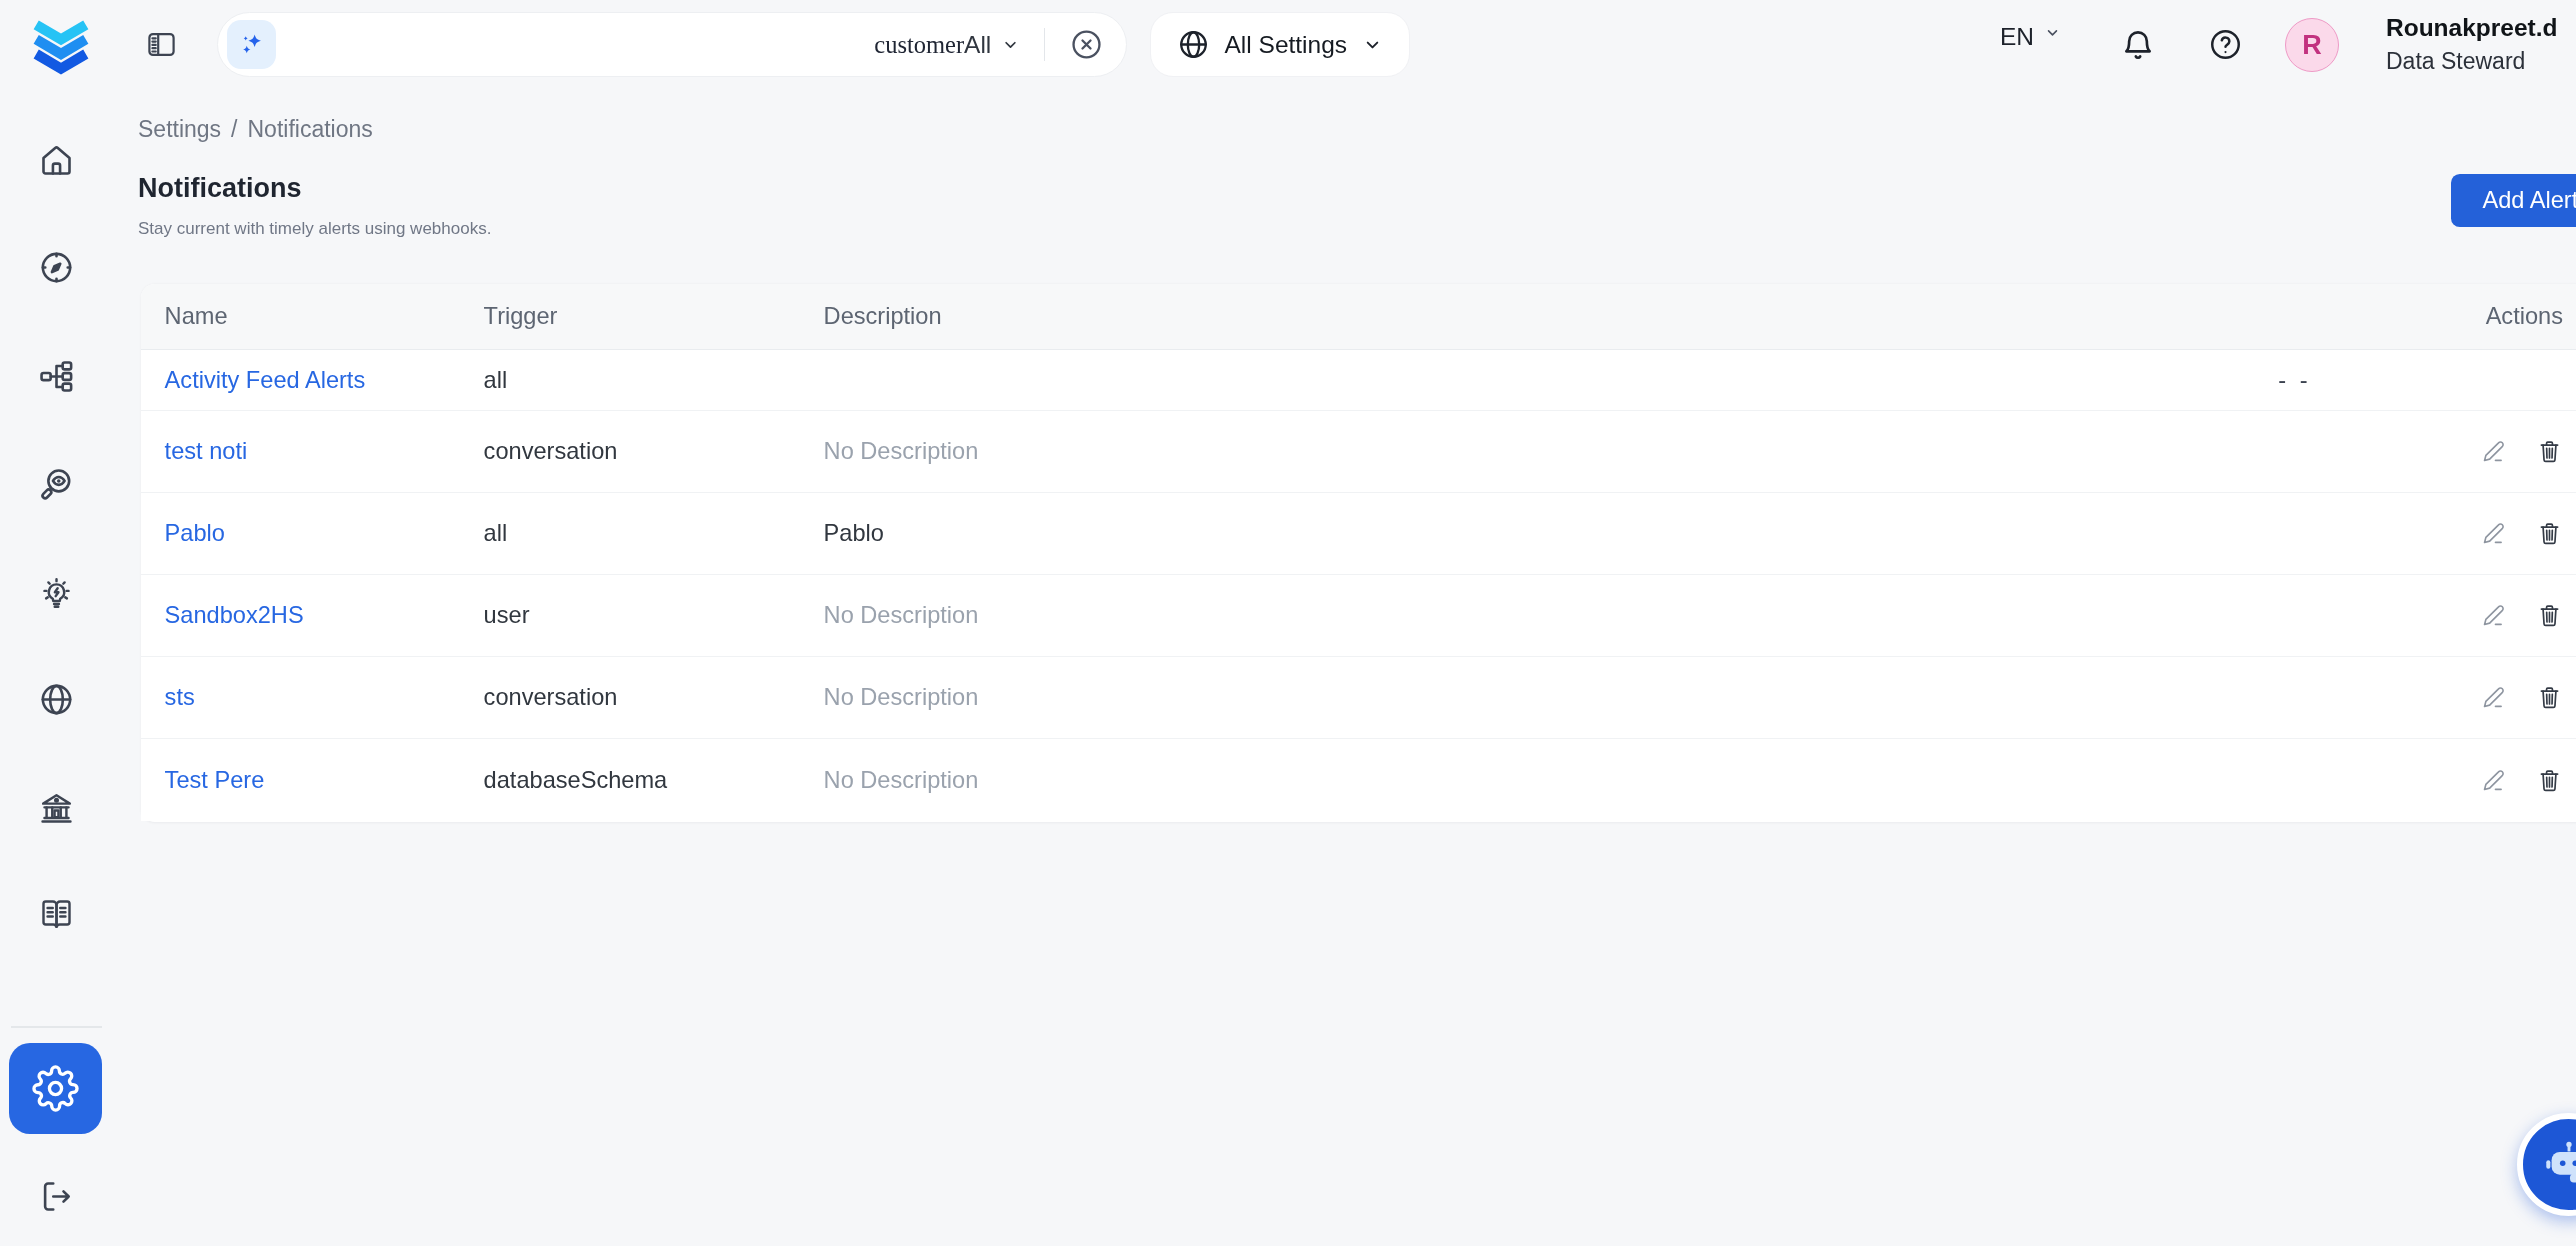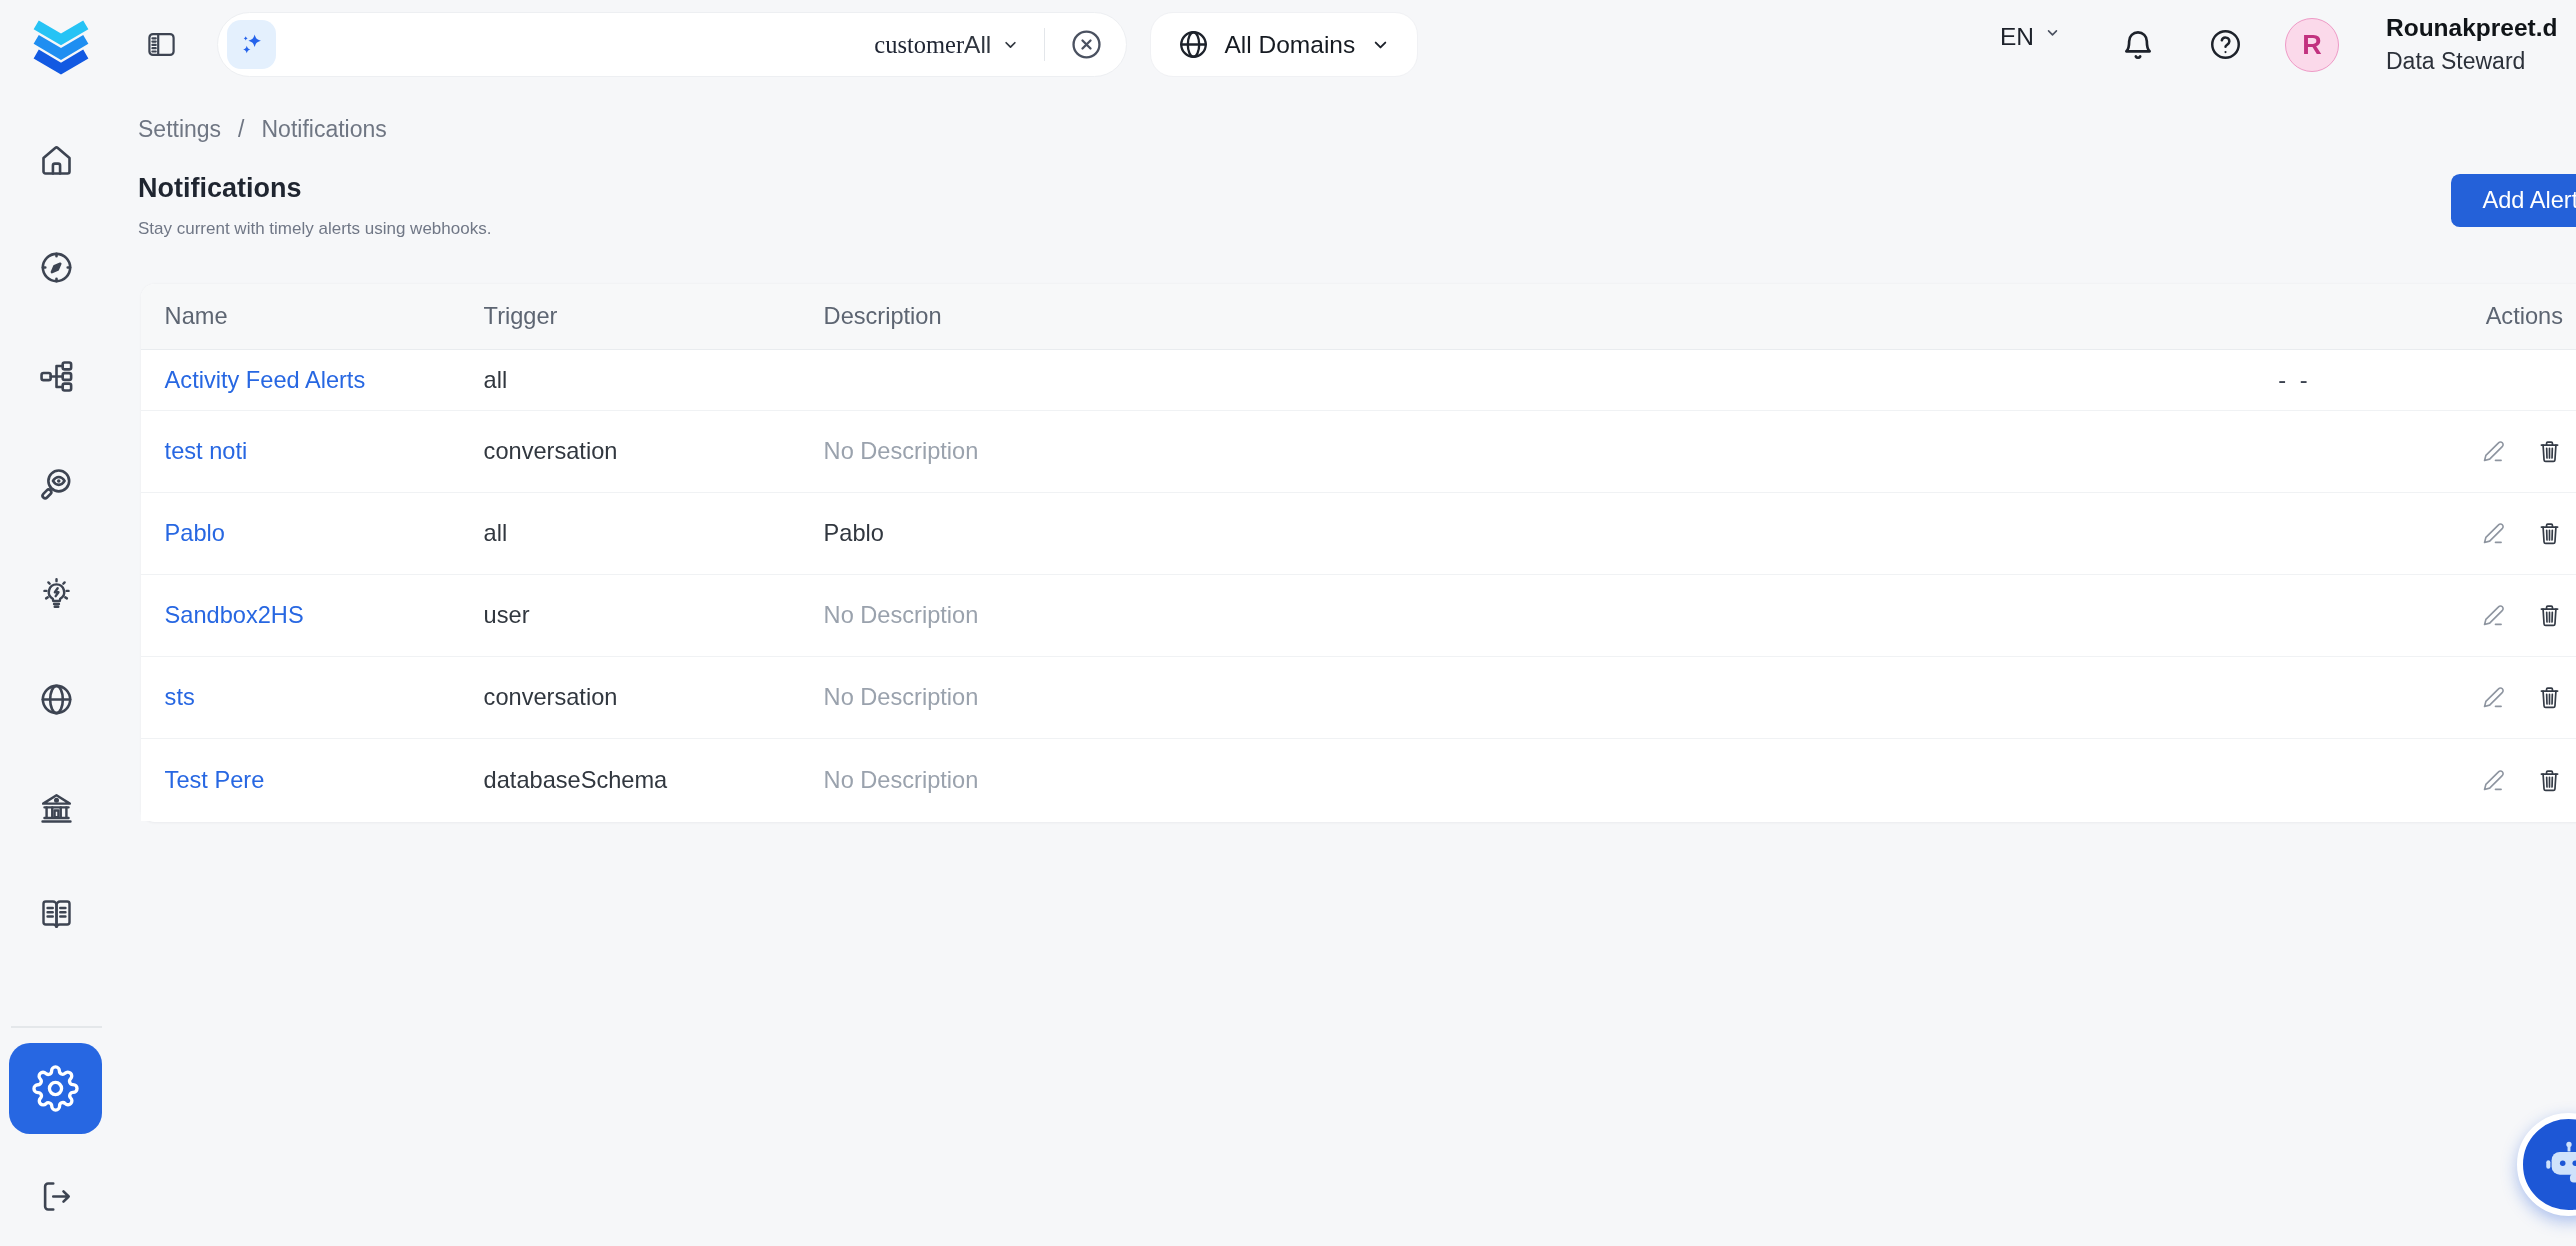--- a/index.html
+++ b/index.html
@@ -59,21 +59,21 @@
     display:flex; align-items:center; justify-content:center; cursor:pointer;
   }
   .side-divider { position:absolute; left:10.5px; top:1026px; width:91px; height:1.8px; background:#e4e7ea; }
   .settings-active {
     position:absolute; left:8.8px; top:1043px; width:93px; height:91px; border-radius:21px;
     background:#2767e2; display:flex; align-items:center; justify-content:center; cursor:pointer;
   }
 
   
   .breadcrumb { position:absolute; left:138px; top:116px; font-size:23px; color:#6f7683;
-    display:flex; gap:17px; align-items:center; }
+    display:flex; gap:10px; align-items:center; }
   .breadcrumb .crumb-link { cursor:pointer; }
   .page-title { position:absolute; left:138px; top:173px; font-size:27px; font-weight:700; color:#1f2530; }
   .page-subtitle { position:absolute; left:138px; top:219px; font-size:17px; color:#707786; }
 
   .add-btn {
     position:absolute; left:2451px; top:174px; height:53px; padding:0 31.5px;
     background:#2461d9; border:none; border-radius:8.8px; color:#ffffff; font-size:23.6px;
     font-family:"Liberation Sans", sans-serif; display:flex; align-items:center; cursor:pointer; white-space:nowrap;
   }
 
@@ -150,21 +150,21 @@
     </svg>
   </span>
 </div>
 
 <div class="domains-btn">
   <svg viewBox="0 0 24 24" width="35" height="35" fill="none" stroke="#1d222b" stroke-width="1.6" stroke-linecap="round">
     <circle cx="12" cy="12" r="8.4"></circle>
     <ellipse cx="12" cy="12" rx="3.9" ry="8.4"></ellipse>
     <path d="M3.6 12h16.8"></path>
   </svg>
-  <span>All Domains</span>
+  <span>All Settings</span>
   <svg viewBox="0 0 24 24" width="23" height="23" fill="none" stroke="#1d222b" stroke-width="2" stroke-linecap="round" stroke-linejoin="round">
       <path d="M7 10l5 5 5-5"></path>
     </svg>
 </div>
 
 <div class="lang-btn">
   <span>EN</span>
   <svg viewBox="0 0 24 24" width="19" height="19" fill="none" stroke="#4a5160" stroke-width="2" stroke-linecap="round" stroke-linejoin="round">
       <path d="M7 10l5 5 5-5"></path>
     </svg>

